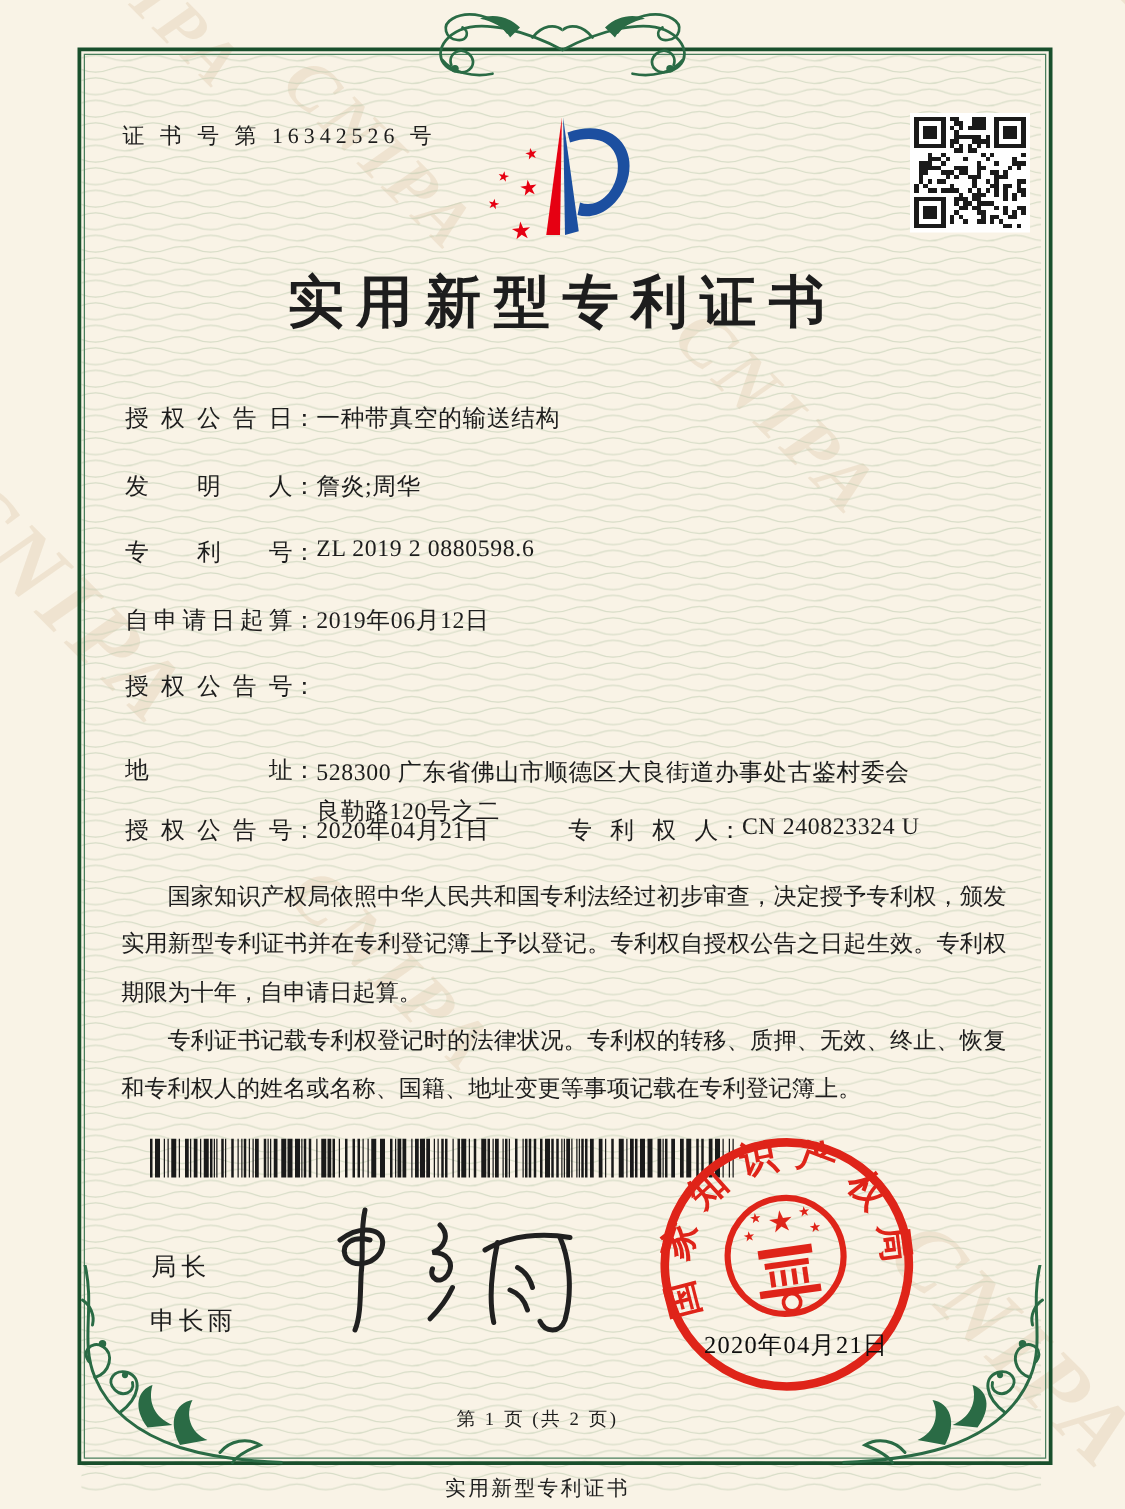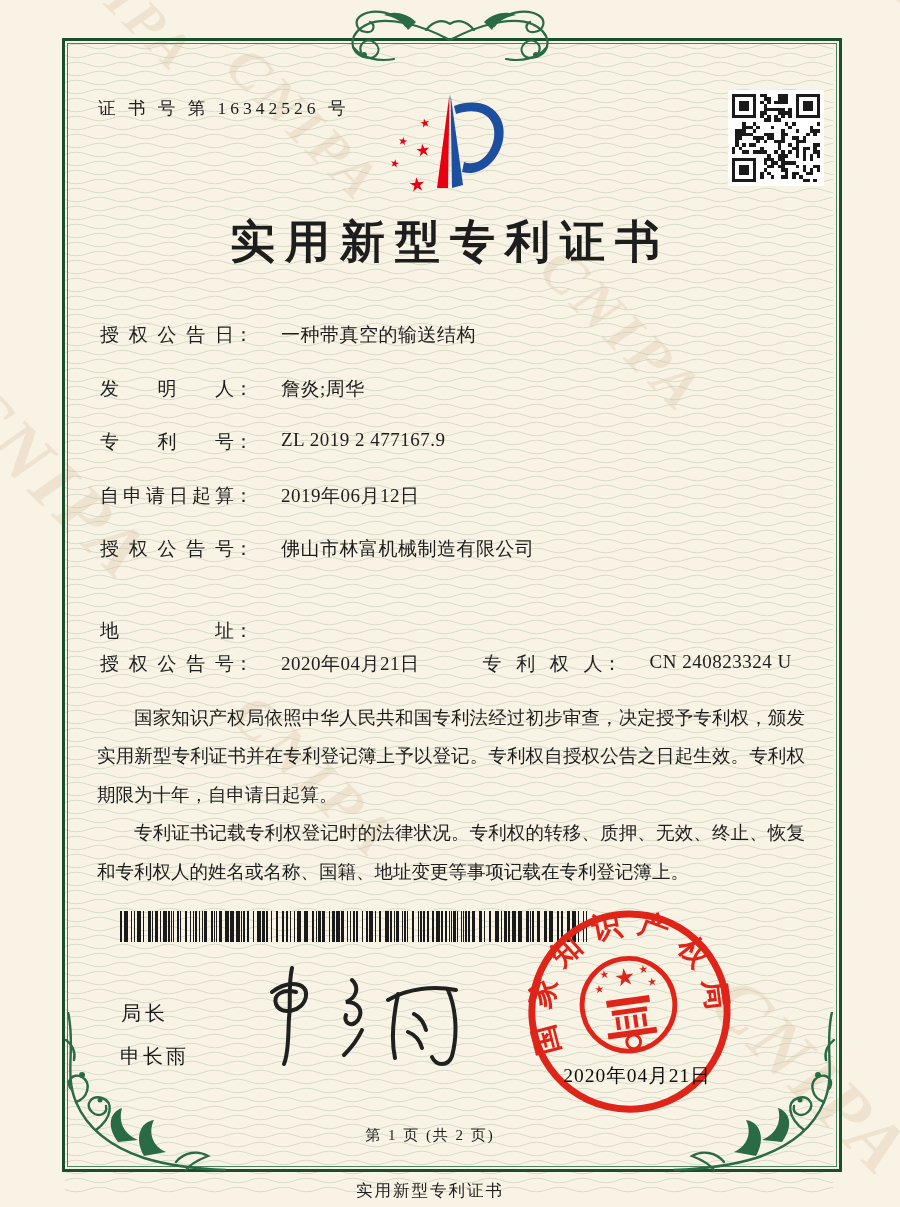--- a/index.html
+++ b/index.html
@@ -26,23 +26,23 @@
   
   .certno{left:98px;top:96px;font-size:17.5px;letter-spacing:4px;z-index:4;}
   .logo{left:366px;top:82px;z-index:4;}
   .qr{left:728px;top:90px;width:96px;height:96px;z-index:4;}
   .title{left:0;right:0;top:212px;text-align:center;font-size:45px;font-weight:700;
          letter-spacing:10px;z-index:4;}
   
   .row{position:absolute;left:100px;display:flex;font-size:19px;z-index:4;white-space:nowrap;}
   .row .lbl{display:inline-block;width:134px;text-align:justify;text-align-last:justify;flex:none;}
   .row .colon{flex:none;}
-  .row .val{letter-spacing:.5px;margin-left:28px;}
+  .row .val{letter-spacing:.5px;}
   .r1{top:322px;} .r2{top:376px;} .r3{top:429px;} .r4{top:483px;} .r5{top:536px;}
-  .r6{top:618px;} .r6 .val div{line-height:31px;}
+  .r6{top:603px;} .r6 .val div{line-height:31px;}
   .r7{top:651px;} .grp2{margin-left:63px;display:flex;}
   .grp2 .lbl{width:120px;}
   
   .bodytext{left:97px;top:699px;width:708px;font-size:18.5px;line-height:2.08;
             text-align:justify;z-index:4;}
   .bodytext p{margin:0;text-indent:2em;}
   
   .barcode{left:120px;top:911px;width:468px;height:31px;font-size:0;z-index:4;}
   .barcode i{display:inline-block;height:100%;}
   
@@ -431,35 +431,38 @@
     <span class="val">一种带真空的输送结构</span>
 </div>
 <div class="row r2">
   <span class="lbl">发明人</span>
     <span class="colon">：</span>
     <span class="val">詹炎;周华</span>
 </div>
 <div class="row r3">
   <span class="lbl">专利号</span>
     <span class="colon">：</span>
-    <span class="val">ZL 2019 2 477167.9</span>
+    <span class="val">ZL 2019 2 0880598.6</span>
 </div>
 <div class="row r4">
   <span class="lbl">自申请日起算</span>
     <span class="colon">：</span>
     <span class="val">2019年06月12日</span>
 </div>
 <div class="row r5">
   <span class="lbl">授权公告号</span>
     <span class="colon">：</span>
-    <span class="val">佛山市林富机械制造有限公司</span>
 </div>
 <div class="row r6">
   <span class="lbl">地址</span>
     <span class="colon">：</span>
+  <span class="val">
+    <div>528300 广东省佛山市顺德区大良街道办事处古鉴村委会</div>
+    <div>良勒路120号之二</div>
+  </span>
 </div>
 <div class="row r7">
   <span class="lbl">授权公告号</span>
     <span class="colon">：</span>
     <span class="val">2020年04月21日</span>
   <span class="grp2">
     <span class="lbl">专利权人</span>
       <span class="colon">：</span>
       <span class="val">CN 240823324 U</span>
   </span>

